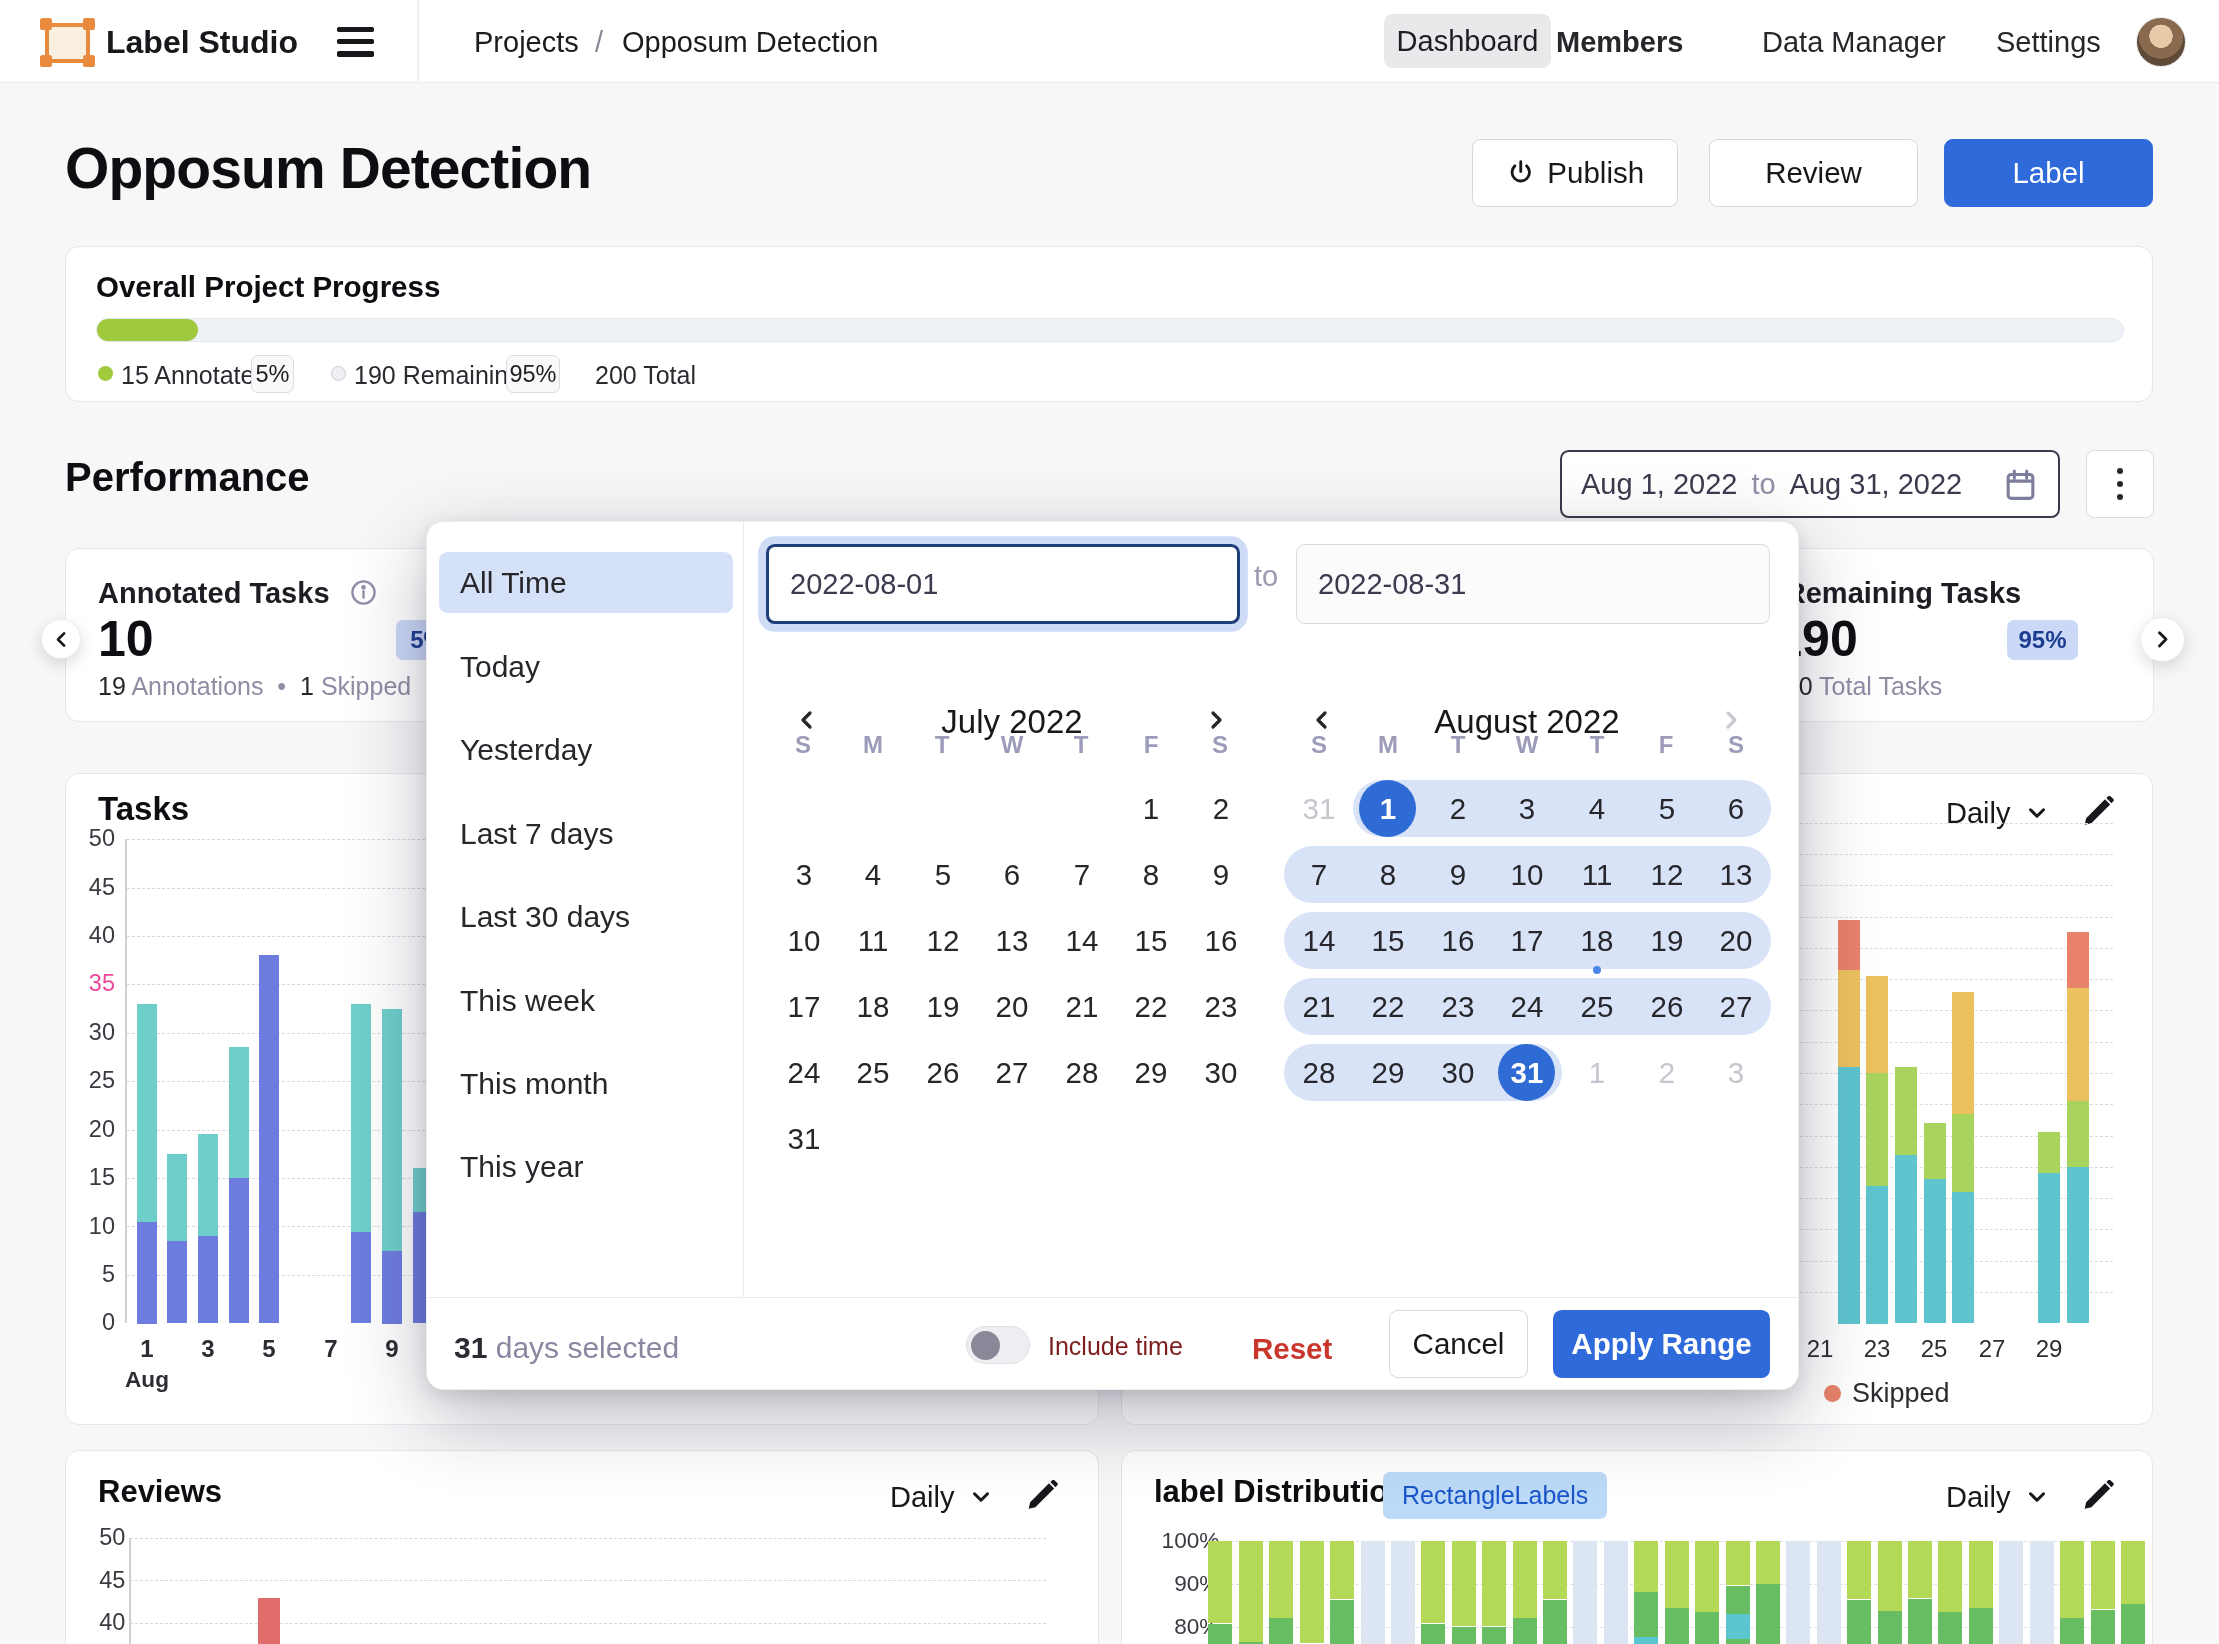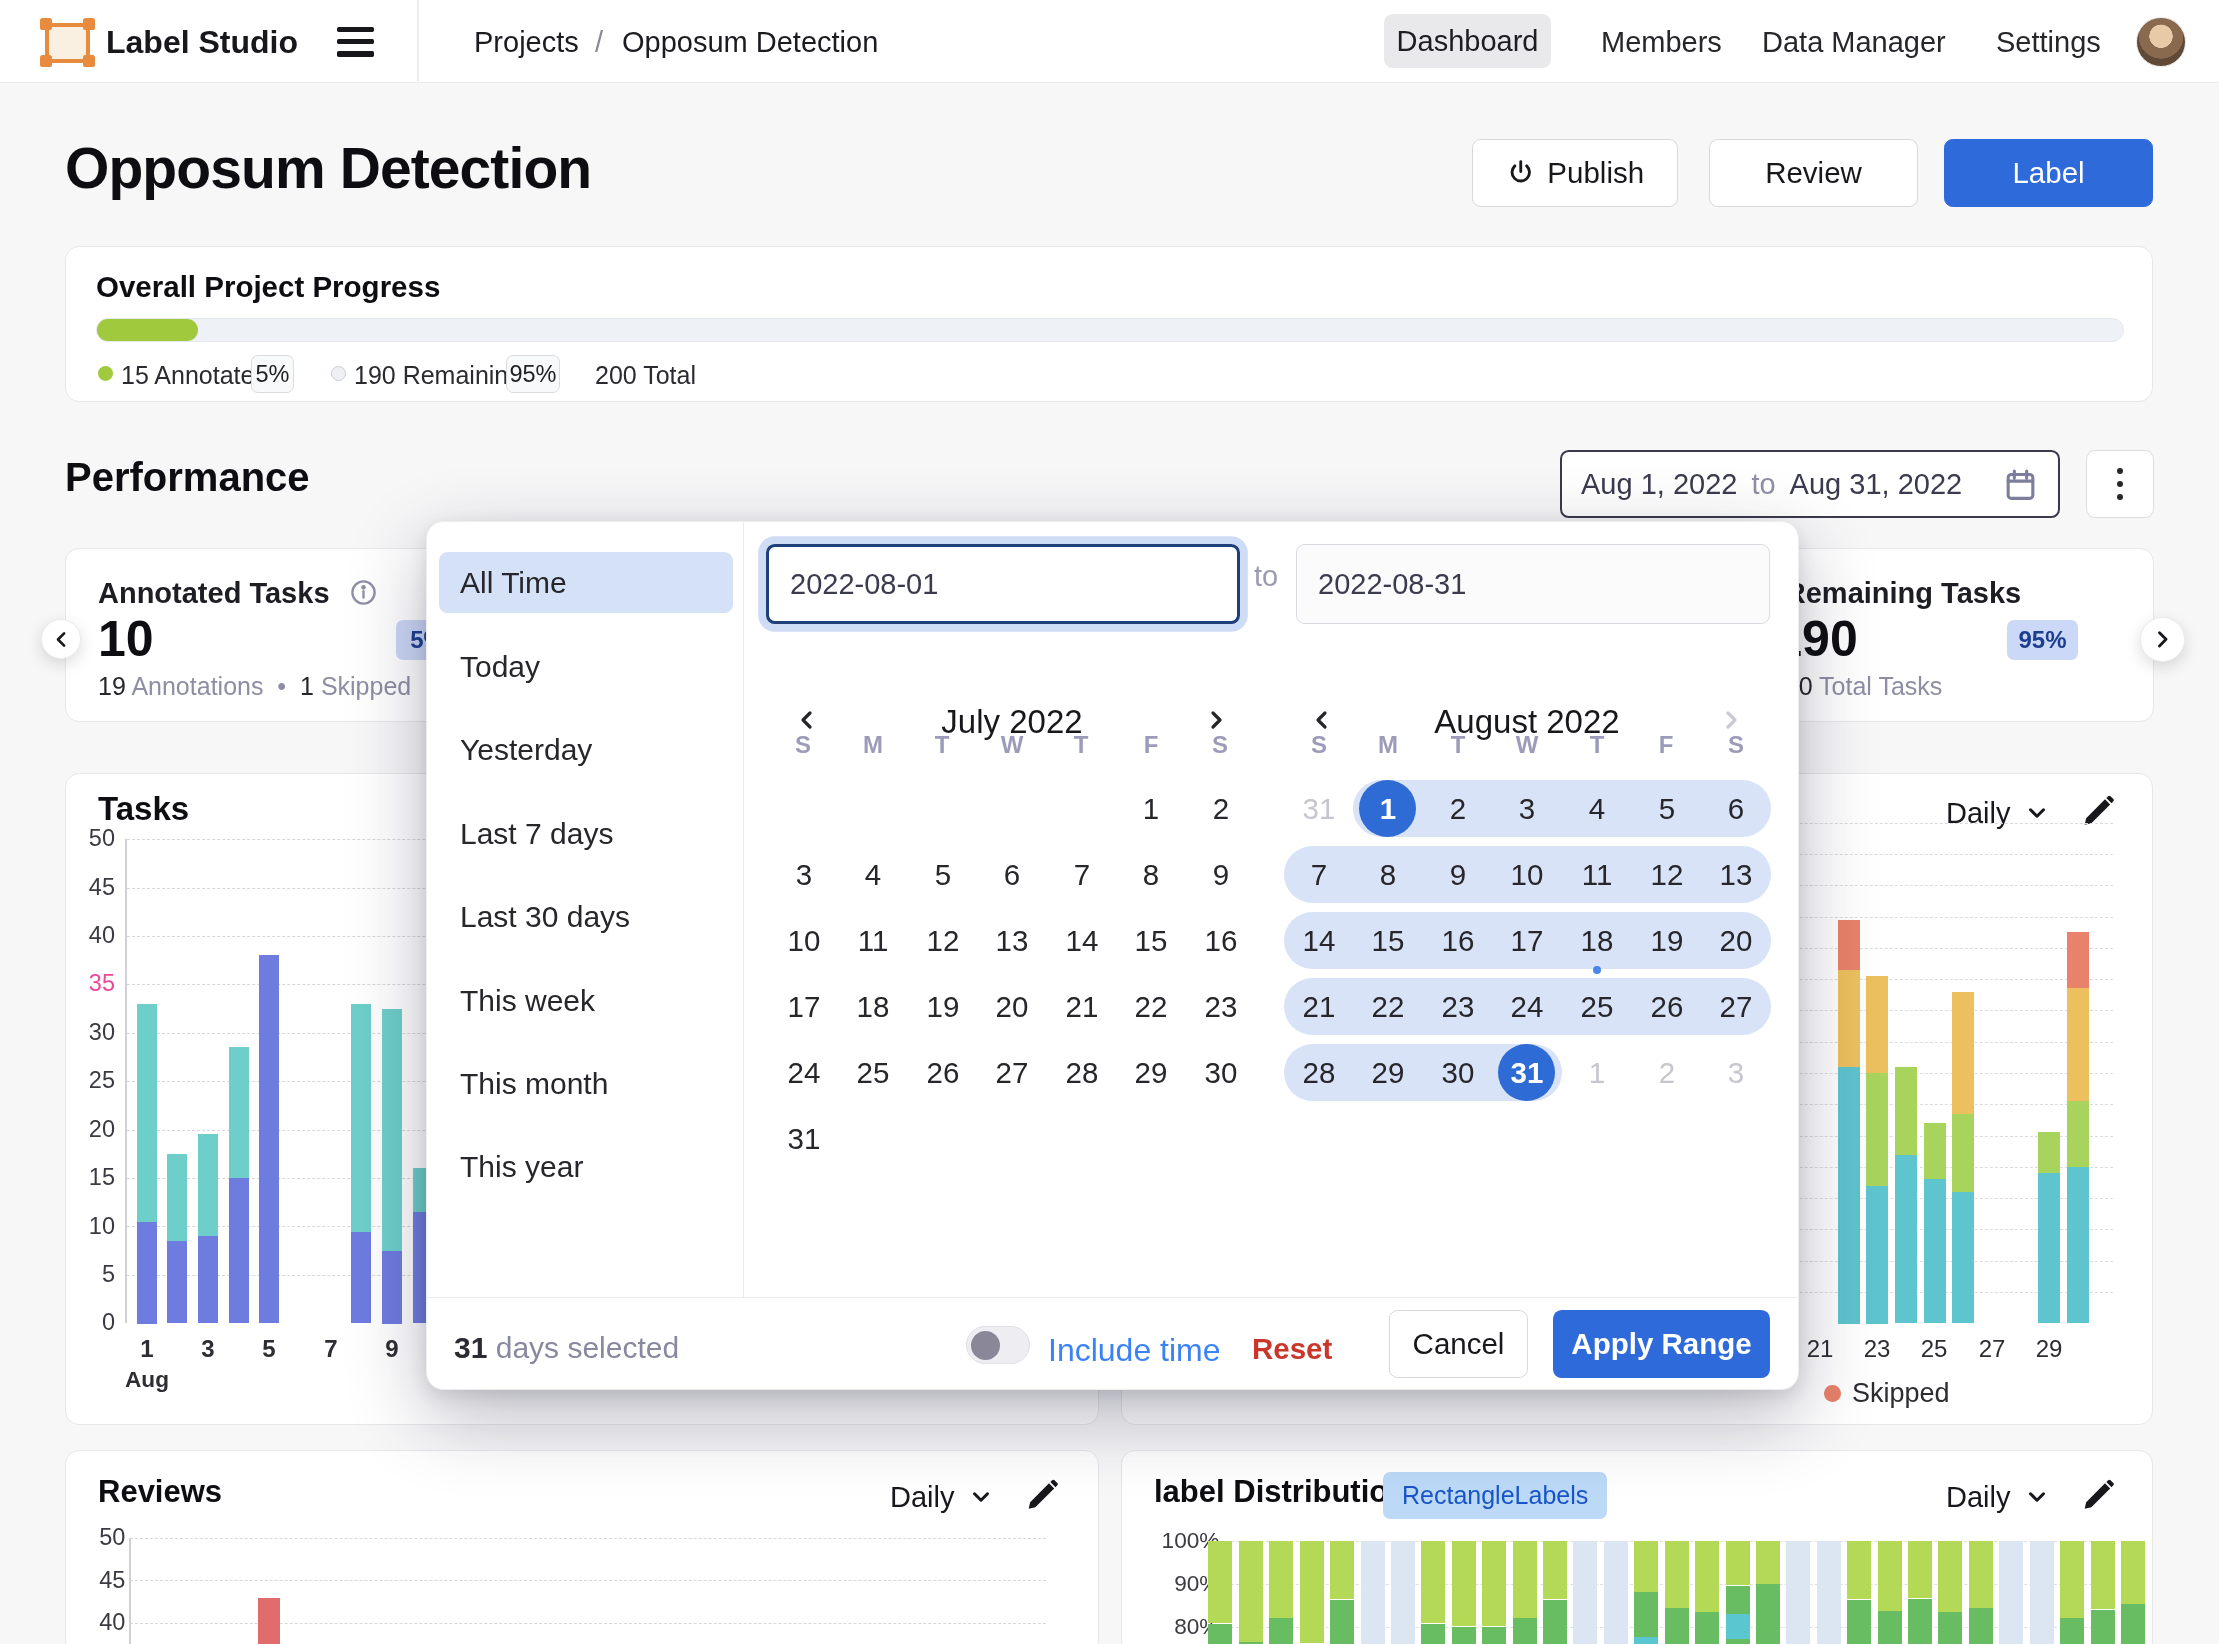--- a/index.html
+++ b/index.html
@@ -118,21 +118,21 @@
   <div class="hamburger">
       <span></span>
       <span></span>
       <span></span>
     </div>
   <div class="nav-divider"></div>
   <span class="crumb" style="left:474px;cursor:pointer;">Projects</span>
   <span class="crumb" style="left:595px;color:#8a8a96;">/</span>
   <span class="crumb" style="left:622px;">Opposum Detection</span>
   <div class="nav-pill">Dashboard</div>
-  <span class="nav-item" style="left:1601px;">Members</span>
+  <span class="nav-item" style="left:1556px;font-weight:bold;">Members</span>
   <span class="nav-item" style="left:1762px;">Data Manager</span>
   <span class="nav-item" style="left:1996px;">Settings</span>
   <div class="avatar"></div>
 </div>
 
 <div id="page-title">Opposum Detection</div>
 
 <div class="btn ghost" style="left:1472px;top:139px;width:206px;">
   <svg width="29.5" height="29.5" viewBox="0 0 24 24" fill="none" stroke="#17171c" stroke-width="2.3" stroke-linecap="round">
     <path d="M12 3 v8"></path>
@@ -713,19 +713,19 @@
     </div>
 
   <div id="modal-footer">
     <div class="abs" style="left:27px;top:33px;font-size:30px;">
       <span style="font-weight:600;color:#2b2b33;">31</span>
       <span style="color:#8888a0;"> </span><span style="color:#8888a0;">days selected</span>
     </div>
     <div class="toggle">
         <span class="knob"></span>
       </div>
-    <span class="abs" style="left:621px;top:34px;font-size:32px;color:#3b82f6;">Include time</span>
+    <span class="abs" style="left:621px;top:34px;font-size:25px;color:#7f1d1d;">Include time</span>
     <span class="abs" style="left:825px;top:34px;font-size:29.5px;font-weight:600;color:#c9372c;cursor:pointer;">Reset</span>
     <div class="fbtn" style="left:962px;width:139px;background:#fff;border:1.7px solid #d8d8de;color:#17171c;">Cancel</div>
     <div class="fbtn" style="left:1126px;width:217px;background:#2e6ad9;color:#fff;font-weight:600;">Apply Range</div>
   </div>
 </div>
 
 
 </body></html>

